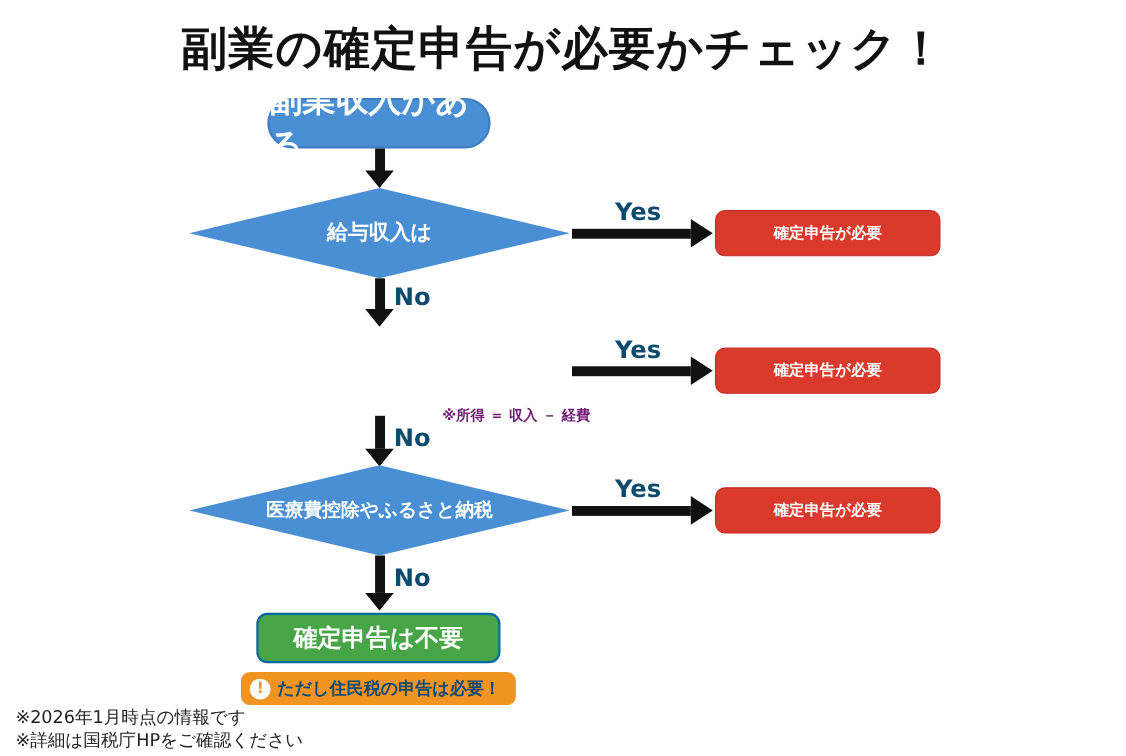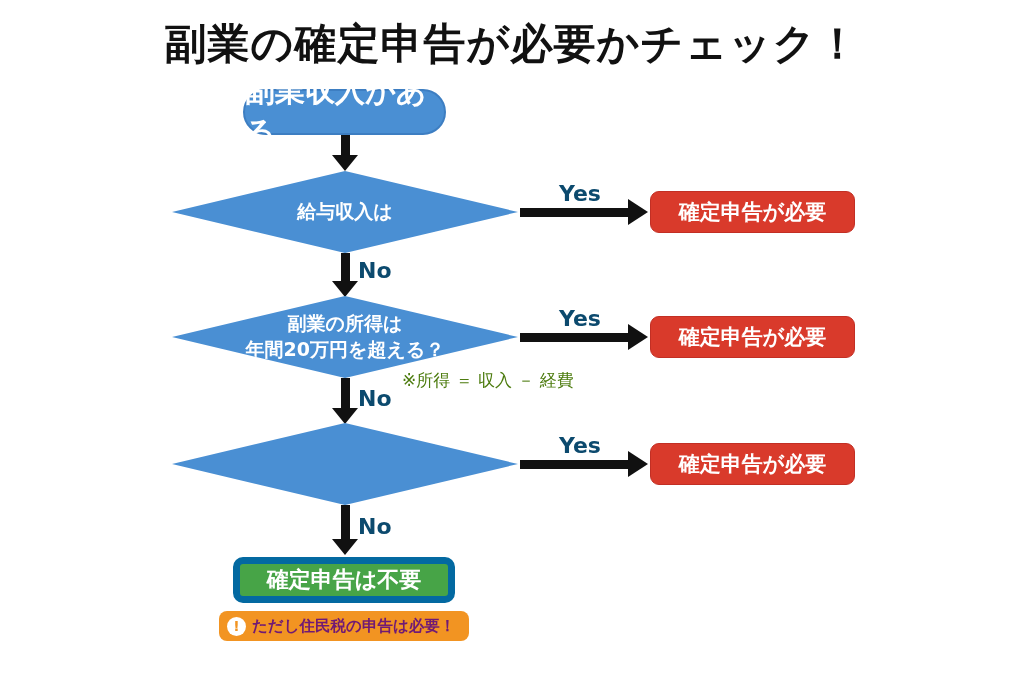--- a/index.html
+++ b/index.html
@@ -34,62 +34,62 @@
     box-sizing:border-box;
     display:flex;align-items:center;justify-content:center;
     color:#ffffff;font-size:30px;font-weight:800;
   }
 
   
   .diamond{
     width:346px;height:82px;left:172px;
     background:var(--blue);
     clip-path:polygon(50% 0,100% 50%,50% 100%,0 50%);
-    display:flex;flex-direction:column;align-items:center;justify-content:center;
+    display:flex;flex-direction:row;align-items:center;justify-content:center;
     color:#ffffff;font-weight:800;
     text-align:right;line-height:1.35;
   }
   .diamond .l1,.diamond .l2{font-size:19px;}
   .diamond.small .l1,.diamond.small .l2{font-size:17px;}
 
   
   .result-box{
     left:650px;width:205px;height:42px;
     background:var(--red);
     border:1px solid #c22f24;
     border-radius:9px;
     box-sizing:border-box;
     display:flex;align-items:center;justify-content:center;
-    color:#ffffff;font-size:21px;font-weight:800;
+    color:#ffffff;font-size:14px;font-weight:800;
   }
   .end-box{
     left:233px;top:557px;width:222px;height:46px;
     background:var(--green);
-    border:7px solid #0369a1;
+    border:2px solid #0369a1;
     border-radius:10px;
     box-sizing:border-box;
     display:flex;align-items:center;justify-content:center;
     color:#ffffff;font-size:22px;font-weight:800;
   }
   .warn-box{
     left:219px;top:611px;width:250px;height:30px;
     background:var(--orange);
     border-radius:8px;
     display:flex;align-items:center;
     gap:6px;padding:0 0 0 8px;
     box-sizing:border-box;
   }
   .warn-icon{
     width:19px;height:19px;border-radius:50%;
     background:#ffffff;color:var(--orange);
     font-size:14px;font-weight:900;
     display:flex;align-items:center;justify-content:center;
     flex:0 0 auto;
   }
-  .warn-text{color:#701a75;font-size:15.5px;font-weight:800;white-space:nowrap;}
+  .warn-text{color:#0c4a6e;font-size:15.5px;font-weight:800;white-space:nowrap;}
 
   
   .shaft-v{width:9px;background:#111111;left:341px;}
   .head-down{
     width:0;height:0;left:332px;
     border-left:13px solid transparent;
     border-right:13px solid transparent;
     border-top:16px solid #111111;
   }
   .shaft-h{height:9px;background:#111111;left:520px;width:108px;}
@@ -102,21 +102,21 @@
 
   
   .lbl{
     color:#0c4a6e;font-size:22px;font-weight:800;
   }
   .yes{left:540px;width:80px;text-align:center;}
 
   
   .note{
     left:402px;top:369px;
-    color:#4d7c0f;font-size:17px;font-weight:400;
+    color:#701a75;font-size:13px;font-weight:700;
   }
   .footnotes{
     left:14px;top:641px;
     color:#222222;font-size:16px;line-height:21px;
   }
 </style>
 </head>
 <body>
 
 <div id="canvas" style="--blue: #4a8fd3; --blue-border: #3d7ec2; --red: #d93a2b; --green: #47a447; --orange: #f29422;">
@@ -138,39 +138,36 @@
   <div class="abs shaft-h" style="top:208px;"></div>
   <div class="abs head-right" style="top:199px;"></div>
   <div class="abs result-box" style="top:191px;">
     <span>確定申告が必要</span>
   </div>
 
   <div class="abs shaft-v" style="top:253px;height:28px;"></div>
   <div class="abs head-down" style="top:281px;"></div>
   <div class="abs lbl" style="left:358px;top:258px;">No</div>
 
-  <div class="abs diamond" style="top:296px;">
-    <span class="l1">副業の所得は</span>
-    <span class="l2">年間20万円を超える？</span>
-  </div>
 
   <div class="abs lbl yes" style="top:306px;">Yes</div>
   <div class="abs shaft-h" style="top:333px;"></div>
   <div class="abs head-right" style="top:324px;"></div>
   <div class="abs result-box" style="top:316px;">
     <span>確定申告が必要</span>
   </div>
 
   <div class="abs note">※所得 ＝ 収入 － 経費</div>
 
   <div class="abs shaft-v" style="top:378px;height:30px;"></div>
   <div class="abs head-down" style="top:408px;"></div>
   <div class="abs lbl" style="left:358px;top:386px;">No</div>
 
   <div class="abs diamond small" style="top:423px;">
+    <span class="l1">医療費控除やふるさと納税</span>
   </div>
 
   <div class="abs lbl yes" style="top:433px;">Yes</div>
   <div class="abs shaft-h" style="top:460px;"></div>
   <div class="abs head-right" style="top:451px;"></div>
   <div class="abs result-box" style="top:443px;">
     <span>確定申告が必要</span>
   </div>
 
   <div class="abs shaft-v" style="top:505px;height:34px;"></div>
@@ -179,14 +176,18 @@
 
   <div class="abs end-box">
     <span>確定申告は不要</span>
   </div>
 
   <div class="abs warn-box">
     <span class="warn-icon">!</span>
     <span class="warn-text">ただし住民税の申告は必要！</span>
   </div>
 
+  <div class="abs footnotes">
+    <div>※2026年1月時点の情報です</div>
+    <div>※詳細は国税庁HPをご確認ください</div>
+  </div>
 
 </div>
 
 </body></html>

